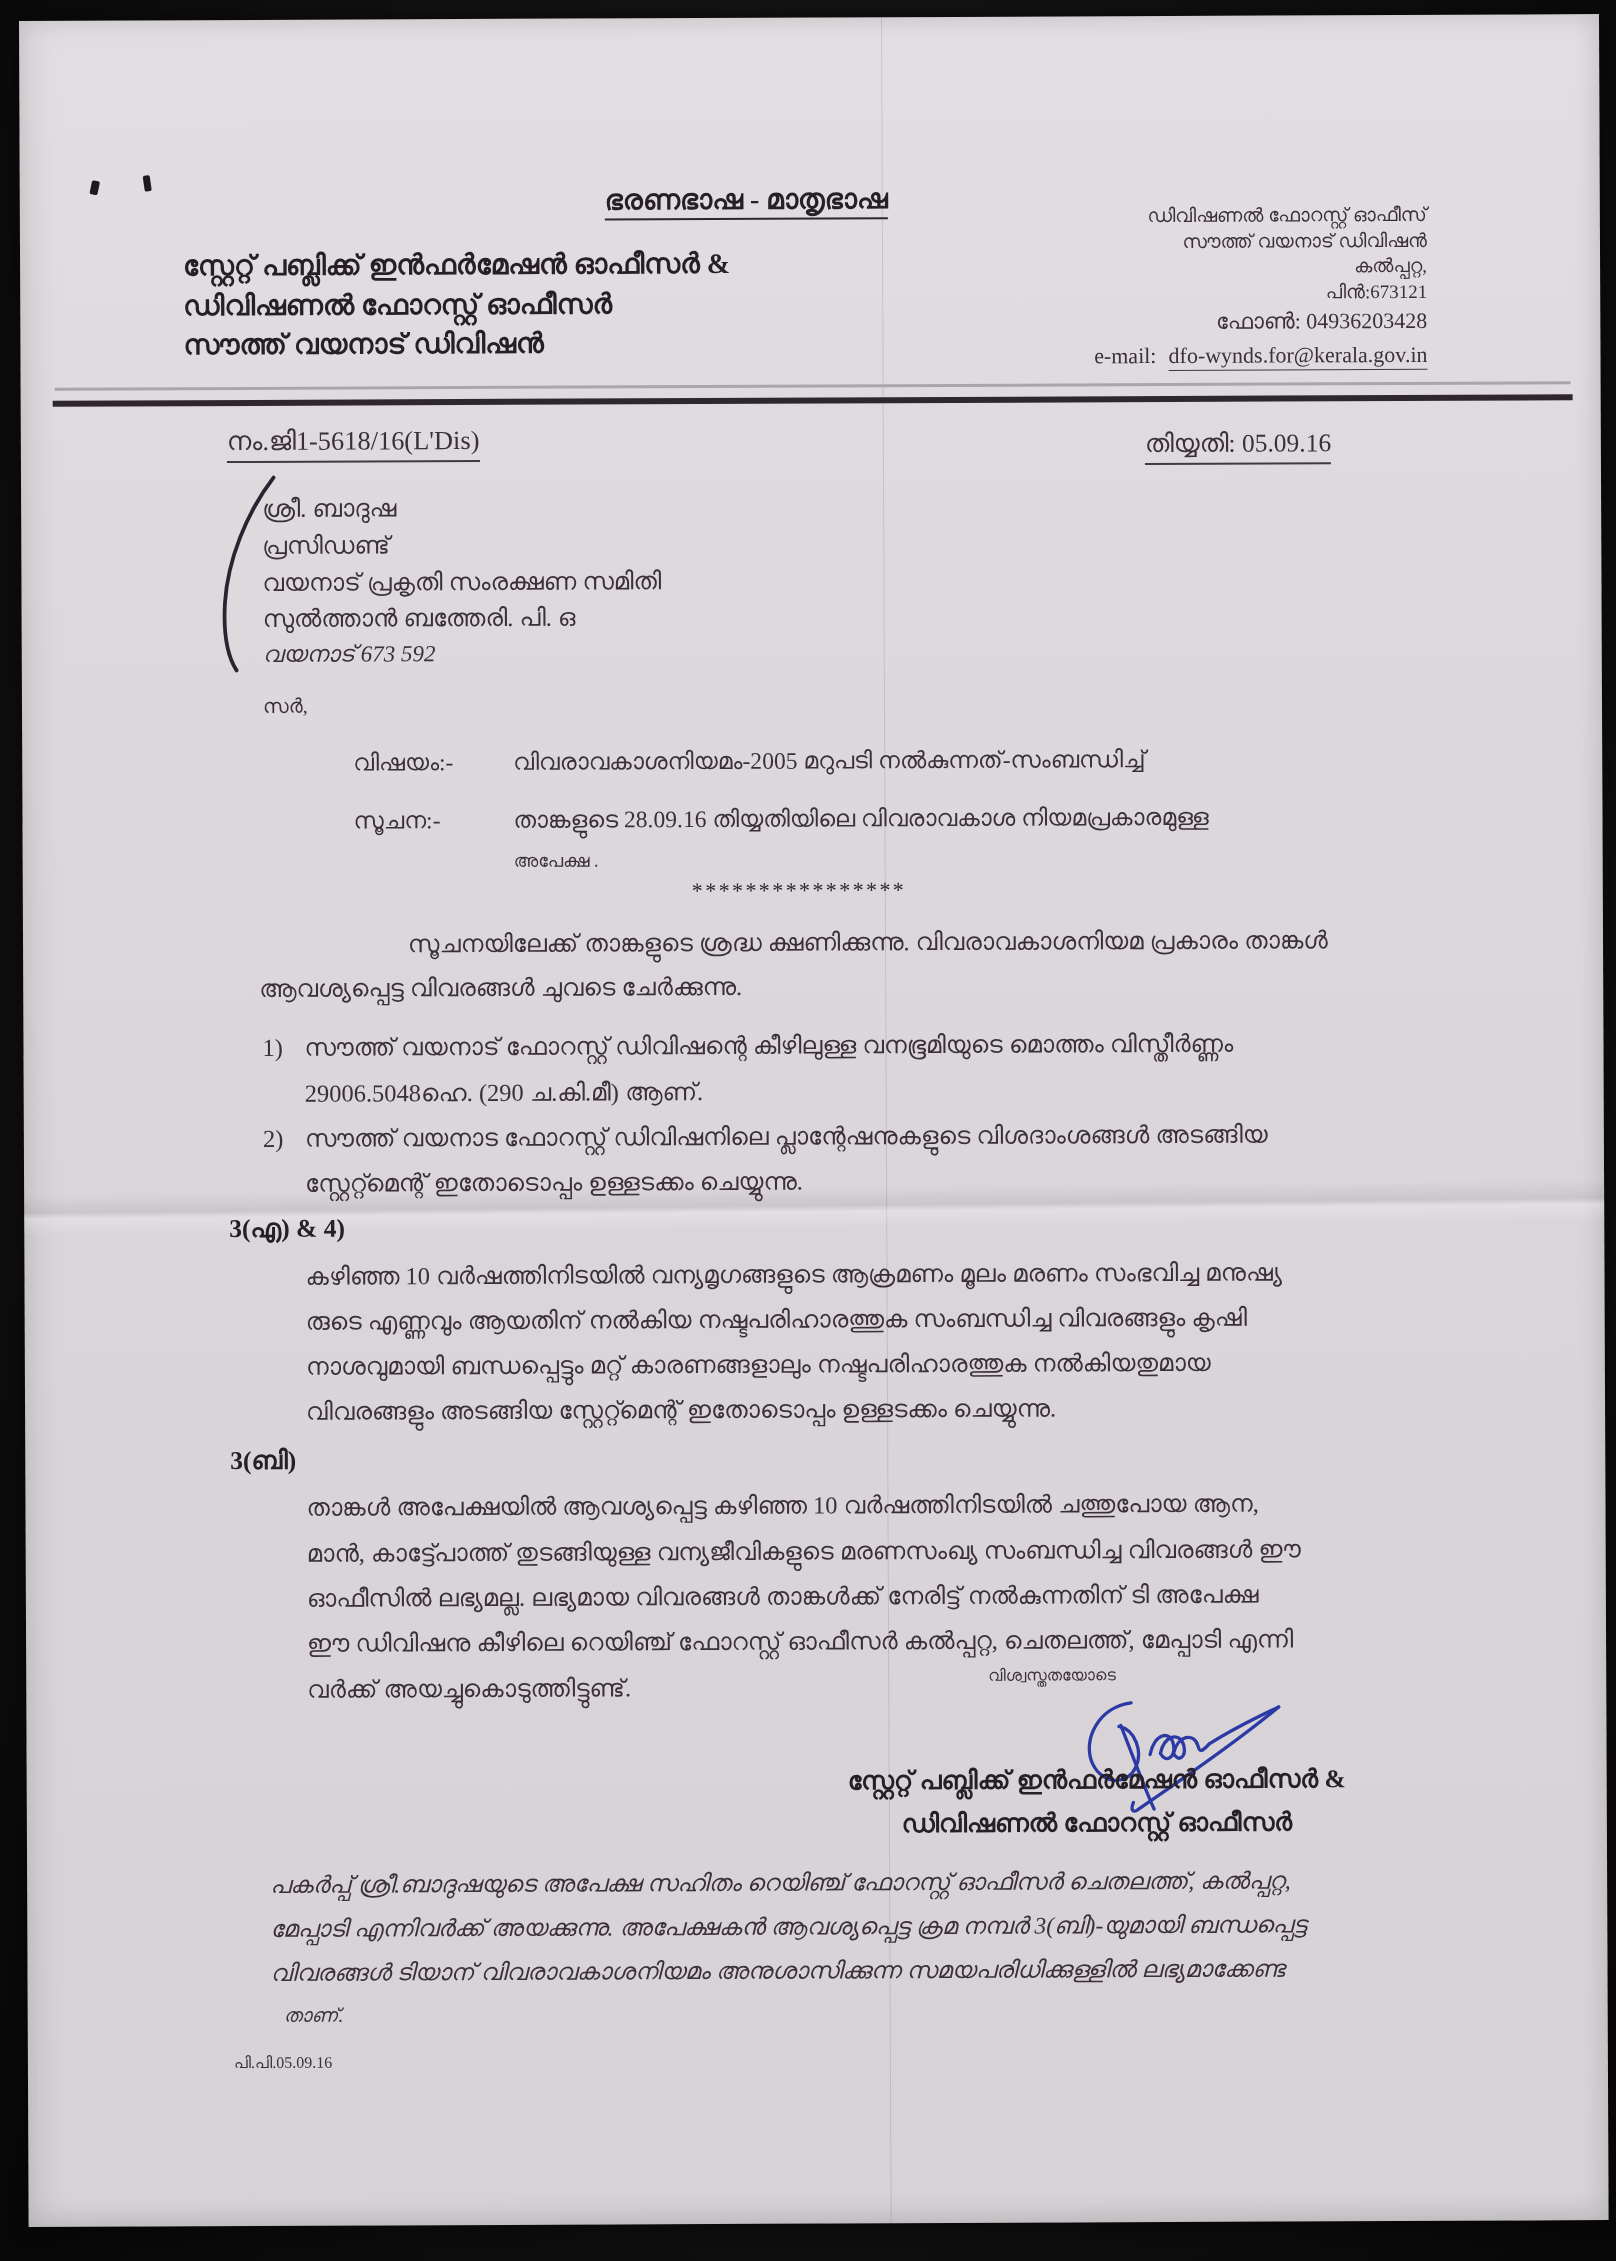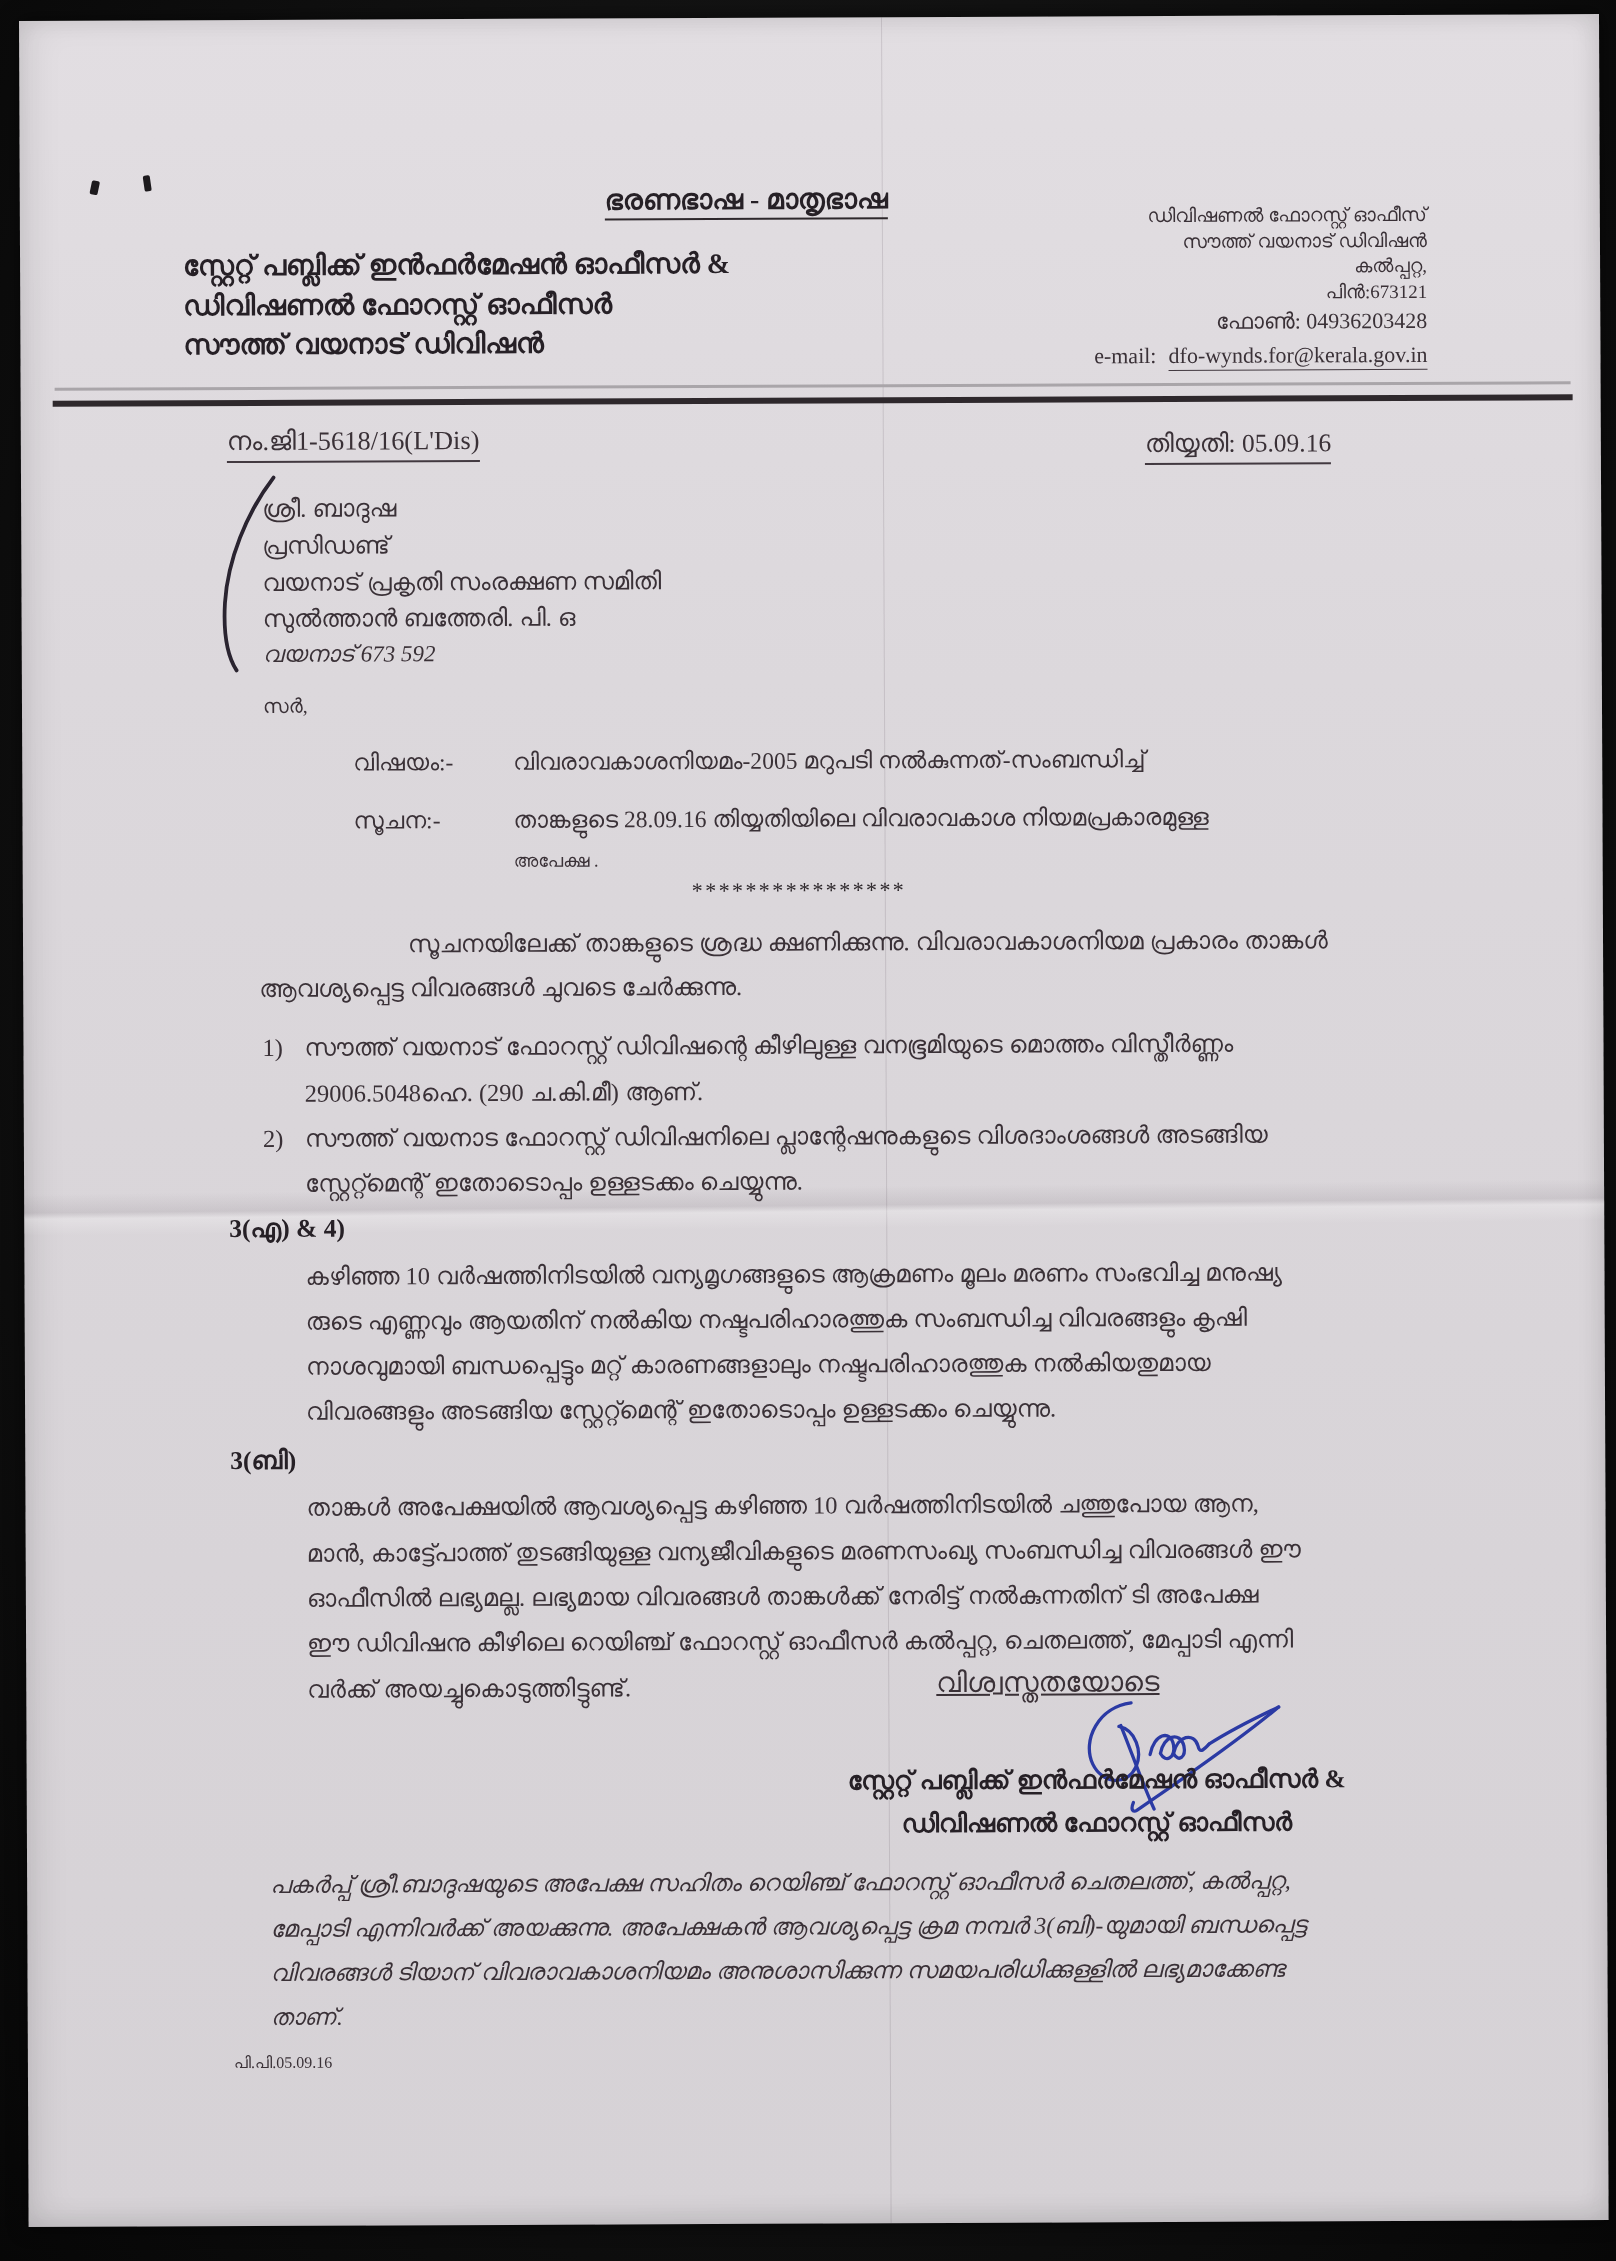--- a/index.html
+++ b/index.html
@@ -105,39 +105,39 @@
     <div class="ml" style="left:281px;top:1333px;font-size:24.5px;">നാശവുമായി ബന്ധപ്പെട്ടും മറ്റ് കാരണങ്ങളാലും നഷ്ടപരിഹാരത്തുക നൽകിയതുമായ</div>
     <div class="ml" style="left:281px;top:1378px;font-size:24.5px;">വിവരങ്ങളും അടങ്ങിയ സ്റ്റേറ്റ്മെന്റ് ഇതോടൊപ്പം ഉള്ളടക്കം ചെയ്യുന്നു.</div>
 
     <div class="ml bold" style="left:205px;top:1426px;font-size:25.5px;">3(ബി)</div>
     <div class="ml" style="left:281px;top:1474px;font-size:24.5px;">താങ്കൾ അപേക്ഷയിൽ ആവശ്യപ്പെട്ട കഴിഞ്ഞ 10 വർഷത്തിനിടയിൽ ചത്തുപോയ ആന,</div>
     <div class="ml" style="left:281px;top:1520px;font-size:24.5px;">മാൻ, കാട്ട്പോത്ത് തുടങ്ങിയുള്ള വന്യജീവികളുടെ മരണസംഖ്യ സംബന്ധിച്ച വിവരങ്ങൾ ഈ</div>
     <div class="ml" style="left:281px;top:1565px;font-size:24.5px;">ഓഫീസിൽ ലഭ്യമല്ല. ലഭ്യമായ വിവരങ്ങൾ താങ്കൾക്ക് നേരിട്ട് നൽകുന്നതിന് ടി അപേക്ഷ</div>
     <div class="ml" style="left:281px;top:1610px;font-size:24.5px;">ഈ ഡിവിഷനു കീഴിലെ റെയിഞ്ച് ഫോറസ്റ്റ് ഓഫീസർ കൽപ്പറ്റ, ചെതലത്ത്, മേപ്പാടി എന്നി</div>
     <div class="ml" style="left:281px;top:1656px;font-size:24.5px;">വർക്ക് അയച്ചുകൊടുത്തിട്ടുണ്ട്.</div>
 
-    <div class="ml" style="left:910px;top:1650px;font-size:28px;text-decoration:underline;">വിശ്വസ്തതയോടെ</div>
+    <div class="ml" style="left:962px;top:1650px;font-size:16px;">വിശ്വസ്തതയോടെ</div>
 
     <svg class="sig" style="left:1035px;top:1667px;" width="240" height="141" viewBox="0 0 510 300">
       <g fill="none" stroke="#2b3aa4" stroke-width="7" stroke-linecap="round">
         <path d="M 148,42 C 80,50 42,120 66,172 C 86,214 138,220 158,178 C 172,146 158,100 122,92"></path>
         <path d="M 126,90 C 150,150 172,215 196,268"></path>
         <path d="M 188,152 C 196,108 232,98 238,132 C 242,158 222,172 210,150 C 216,112 252,102 260,134 C 265,158 248,170 238,150 C 246,112 282,104 290,134 C 294,152 302,142 314,130"></path>
         <path d="M 314,130 C 352,106 406,78 462,52"></path>
         <path d="M 462,52 C 370,128 252,208 160,270 C 150,277 146,268 152,254"></path>
       </g>
     </svg>
 
     <div style="position:absolute;left:754px;top:1742px;width:632px;text-align:center;">
       <div class="bold" style="font-size:25.5px;line-height:43px;color:#262026;">സ്റ്റേറ്റ് പബ്ലിക്ക് ഇൻഫർമേഷൻ ഓഫീസർ &amp;</div>
       <div class="bold" style="font-size:25.5px;line-height:43px;color:#262026;">ഡിവിഷണൽ ഫോറസ്റ്റ് ഓഫീസർ</div>
     </div>
 
     <div class="ml italic" style="left:243px;top:1852px;font-size:23.6px;">പകർപ്പ് ശ്രീ.ബാദുഷയുടെ അപേക്ഷ സഹിതം റെയിഞ്ച് ഫോറസ്റ്റ് ഓഫീസർ ചെതലത്ത്, കൽപ്പറ്റ,</div>
     <div class="ml italic" style="left:243px;top:1896px;font-size:23.6px;">മേപ്പാടി എന്നിവർക്ക് അയക്കുന്നു. അപേക്ഷകൻ ആവശ്യപ്പെട്ട ക്രമ നമ്പർ 3(ബി)-യുമായി ബന്ധപ്പെട്ട</div>
     <div class="ml italic" style="left:243px;top:1940px;font-size:23.6px;">വിവരങ്ങൾ ടിയാന് വിവരാവകാശനിയമം അനുശാസിക്കുന്ന സമയപരിധിക്കുള്ളിൽ ലഭ്യമാക്കേണ്ട</div>
-    <div class="ml italic" style="left:243px;top:1985px;font-size:23px;">താണ്.</div>
+    <div class="ml italic" style="left:256px;top:1985px;font-size:19px;">താണ്.</div>
 
     <div class="ml" style="left:206px;top:2034px;font-size:16px;">പി.പി.05.09.16</div>
 
   </div>
 </div>
 
 
 </body></html>

